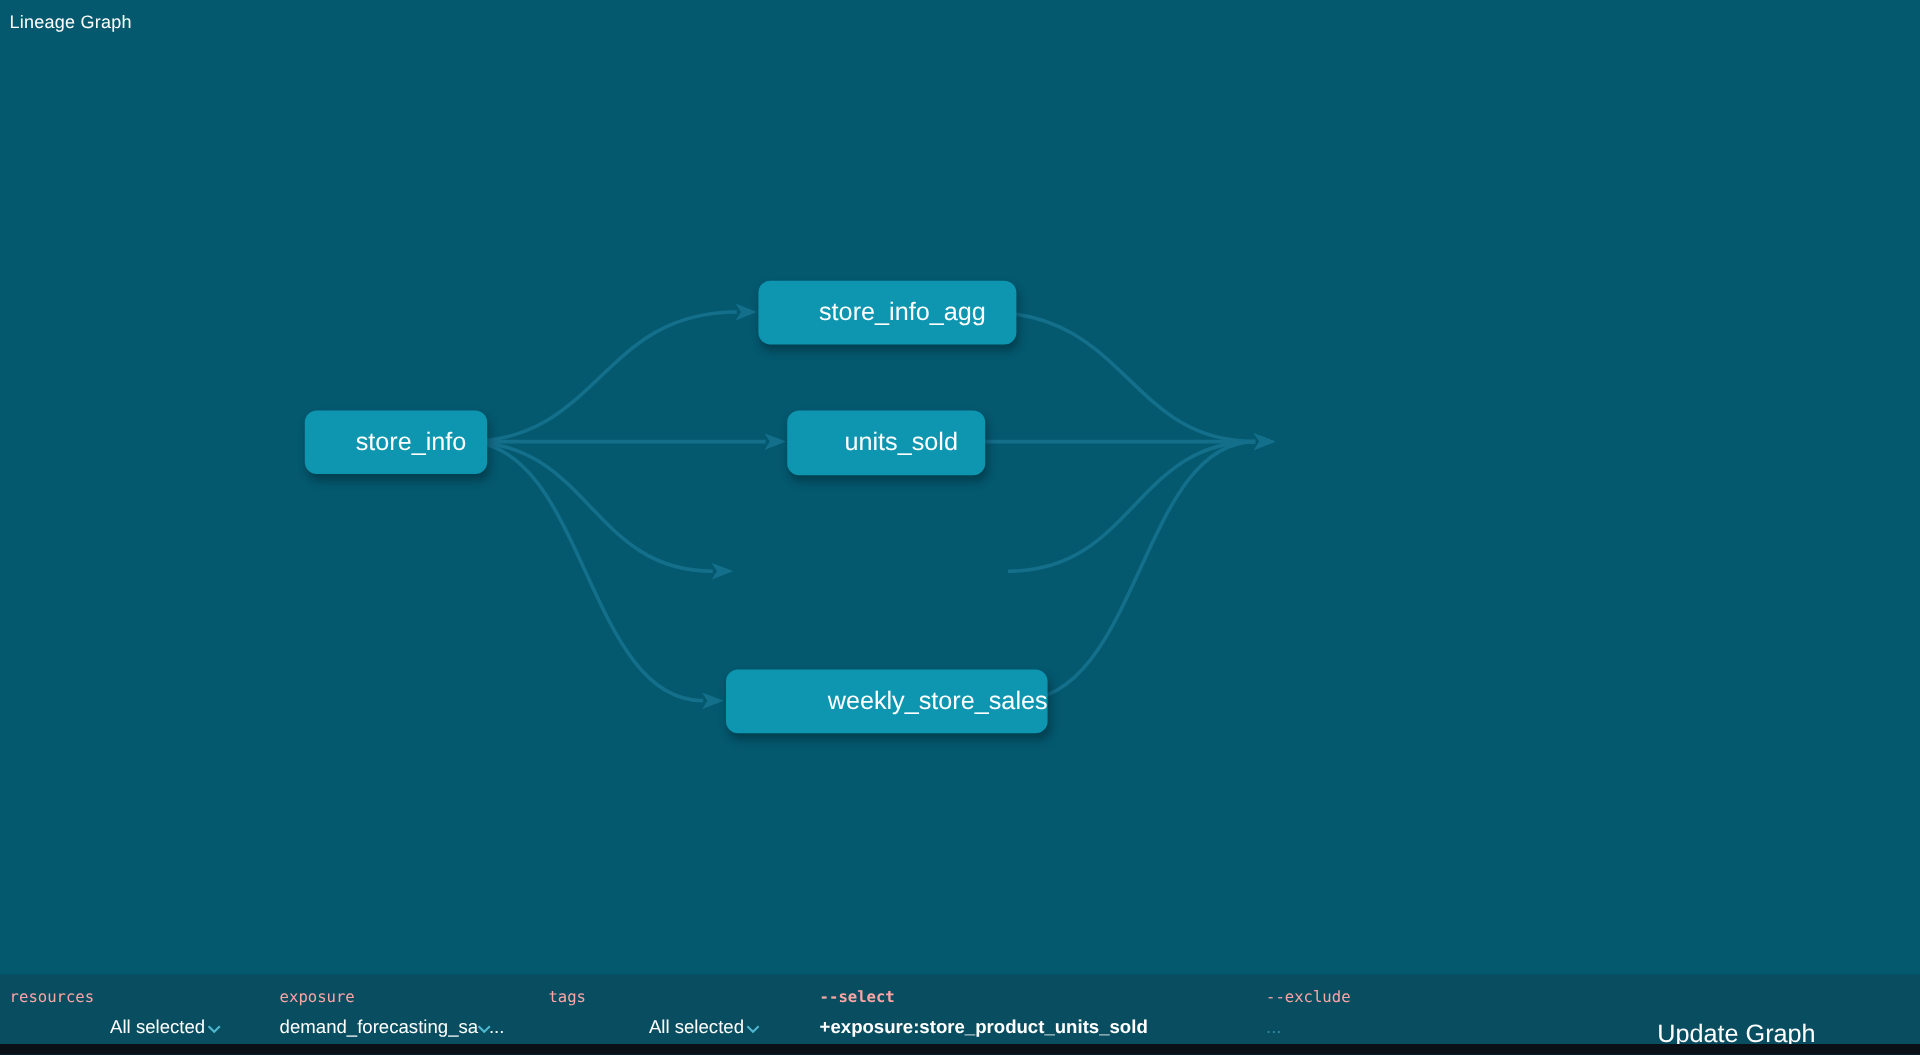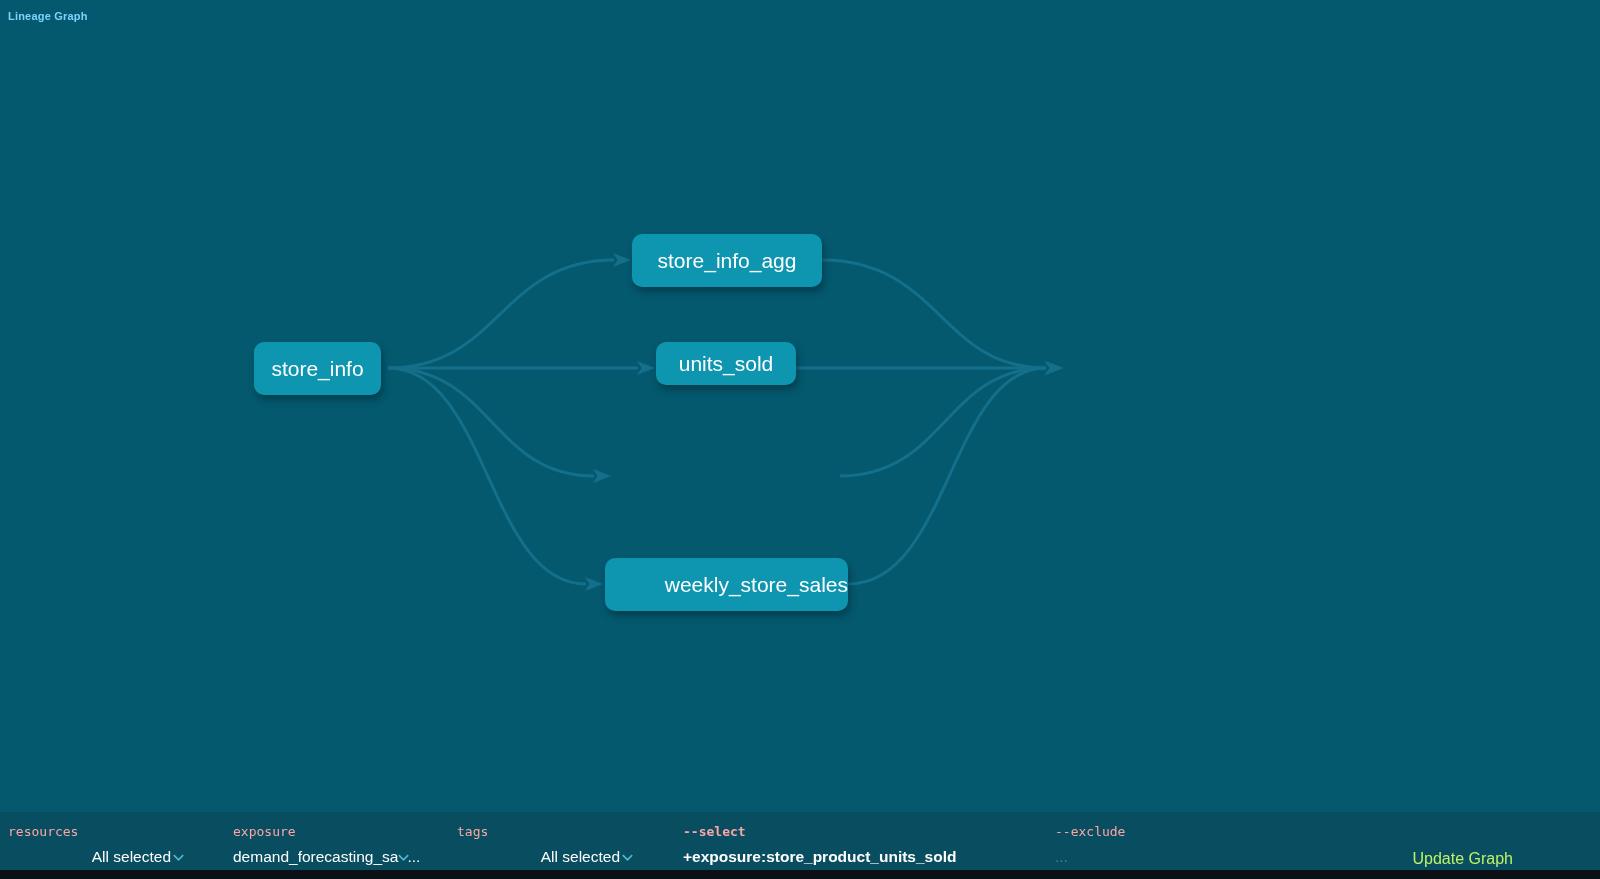--- a/index.html
+++ b/index.html
@@ -5,31 +5,31 @@
   html,body{margin:0;padding:0;}
   body{
     width:1600px;height:879px;overflow:hidden;position:relative;
     background:#04596f;
     font-family:"Liberation Sans",sans-serif;
     -webkit-font-smoothing:antialiased;
   }
   .canvas{position:absolute;left:0;top:0;width:1600px;height:879px;}
   .page-title{
     position:absolute;left:8px;top:10px;
-    font-size:11px;font-weight:700;color:#7dd3fc;letter-spacing:.2px;
+    font-size:15px;font-weight:400;color:#ffffff;letter-spacing:.2px;
   }
   svg.edges{position:absolute;left:0;top:0;}
   .edge{stroke:#146f8b;stroke-width:3;fill:none;}
   .node{
     position:absolute;display:flex;align-items:center;justify-content:center;
     border-radius:10px;color:#ffffff;font-size:21px;
     box-shadow:2px 5px 7px rgba(0,25,35,.4);
     cursor:pointer;white-space:nowrap;
   }
-  .node.model{background:#0e96b1;}
+  .node.model{background:#0e96b1;padding-left:25px;}
   .node.exposure{background:#9b4e83;}
 
   .toolbar{
     position:absolute;left:0;top:812px;width:1600px;height:58px;
     background:#084e60;
   }
   .filter{position:absolute;top:0;}
   .filter-label{
     margin-top:12px;
     font-family:"DejaVu Sans Mono",monospace;
@@ -37,21 +37,21 @@
   }
   .filter-value{
     margin-top:9px;font-size:15.5px;color:#ffffff;
     display:flex;align-items:center;cursor:pointer;
   }
   .filter-value.spread{justify-content:flex-end;}
   .filter-value .chev{flex:0 0 auto;display:block;}
   .dim{color:#2f8ba3;}
   .update-button{
     position:absolute;top:38px;right:87px;
-    font-size:16px;color:#bef264;cursor:pointer;
+    font-size:21px;color:#ffffff;cursor:pointer;
   }
   .footer-strip{
     position:absolute;left:0;bottom:0;width:1600px;height:9px;
     background:#0a1016;
   }
 </style>
 </head>
 <body>
 
 <div class="canvas">
@@ -72,21 +72,21 @@
     <path class="edge" d="M840,476 C945,476 945,368 1046,368" marker-end="url(#arrow)"></path>
     <path class="edge" d="M848,584 C950,584 950,368 1046,368" marker-end="url(#arrow)"></path>
   </svg>
 
   <div class="node model" style="left:254px;top:342px;width:127px;height:53px;">
     <span>store_info</span>
   </div>
   <div class="node model" style="left:632px;top:234px;width:190px;height:53px;">
     <span>store_info_agg</span>
   </div>
-  <div class="node model" style="left:656px;top:342px;width:140px;height:43px;text-align:right;">
+  <div class="node model" style="left:656px;top:342px;width:140px;height:54px;text-align:right;">
     <span>units_sold</span>
   </div>
   <div class="node model" style="left:605px;top:558px;width:243px;height:53px;justify-content:flex-end;">
     <span>weekly_store_sales</span>
   </div>
 </div>
 
 <div class="toolbar">
 
   <div class="filter" style="left:8px;width:178px;">

